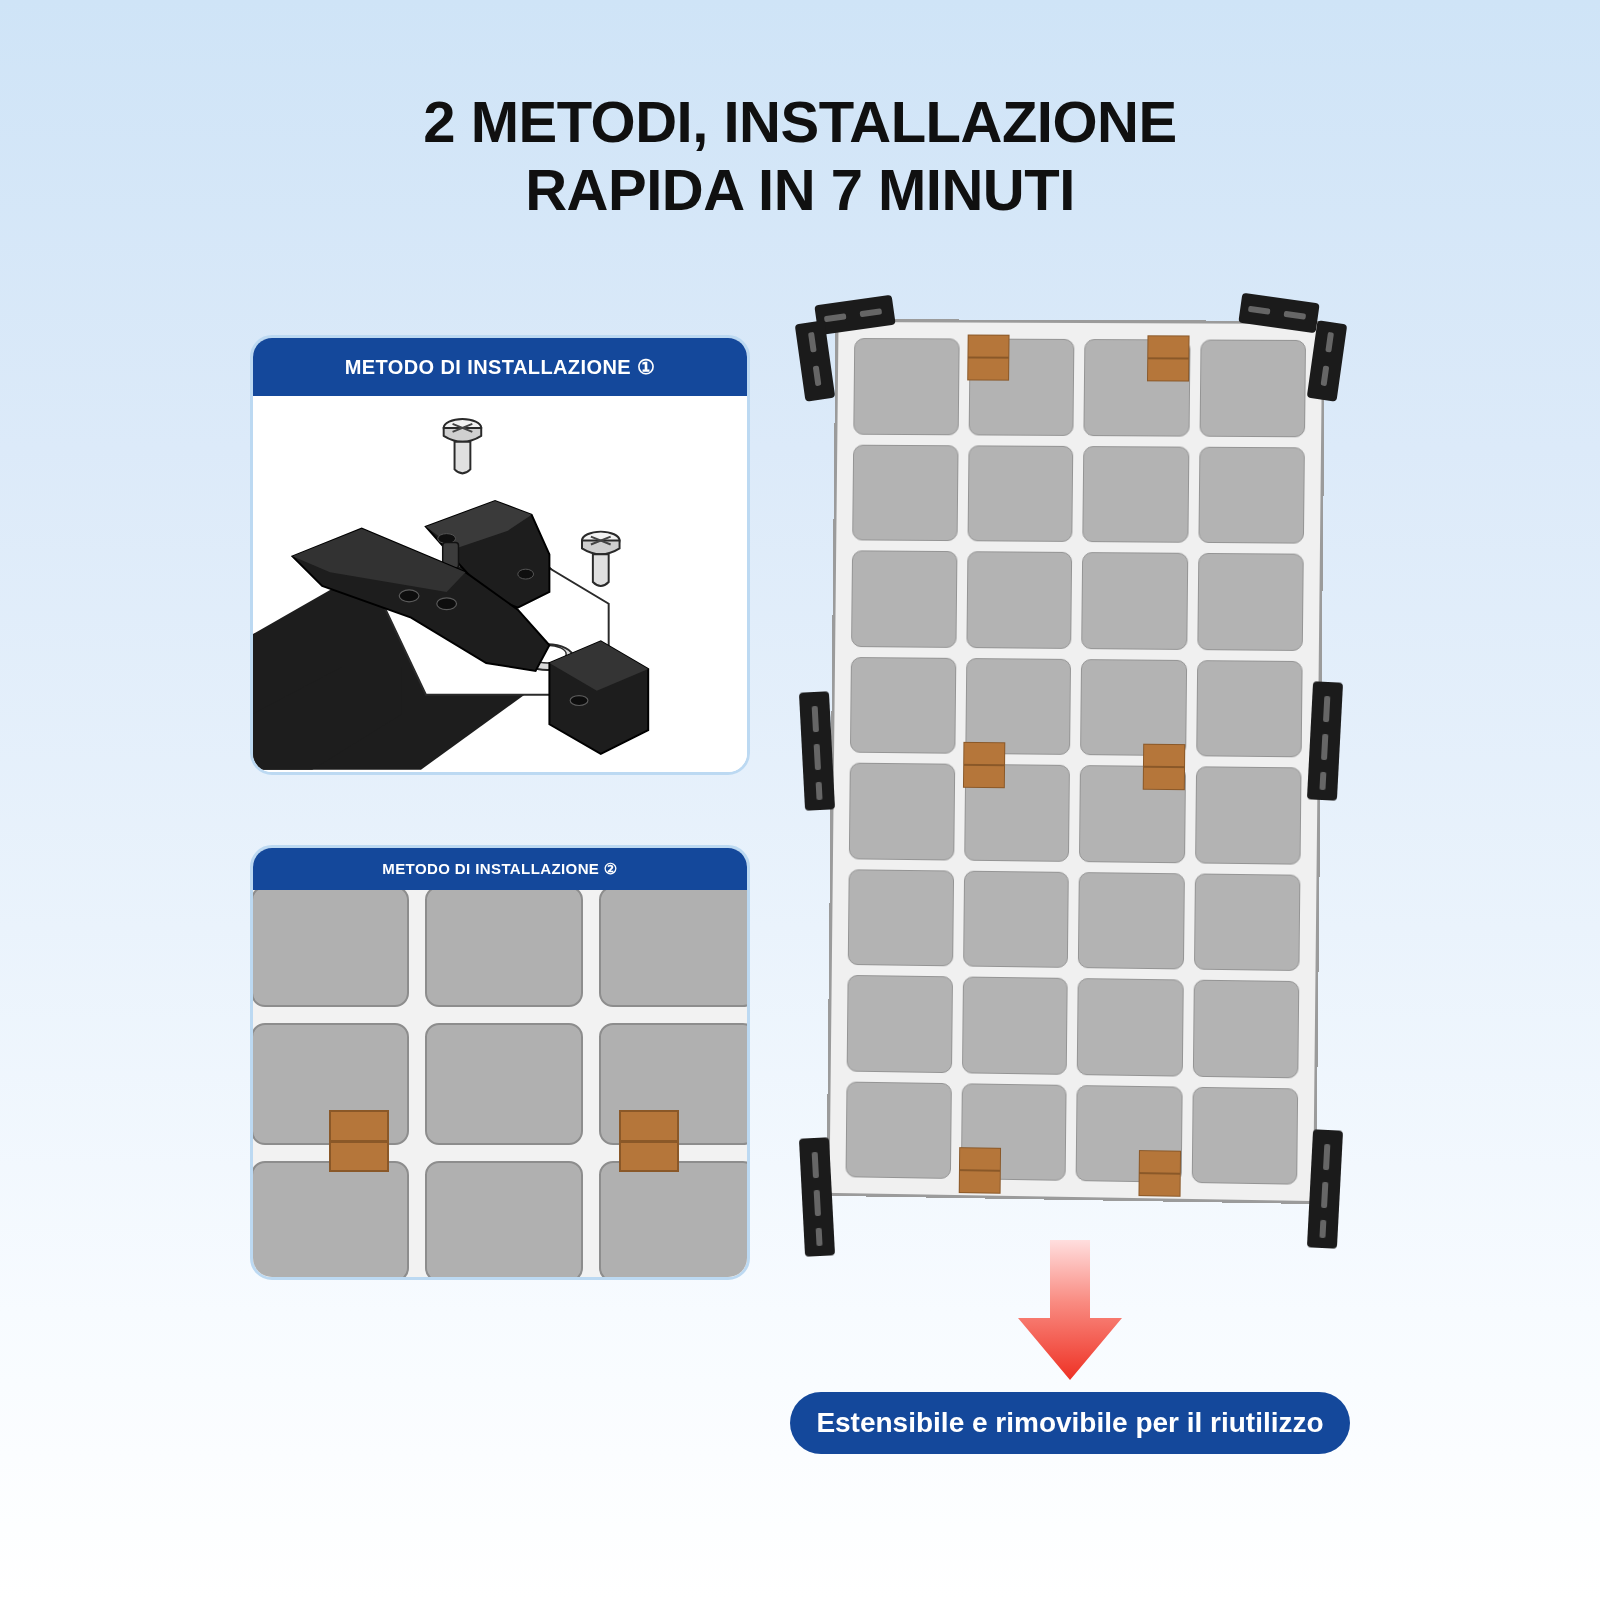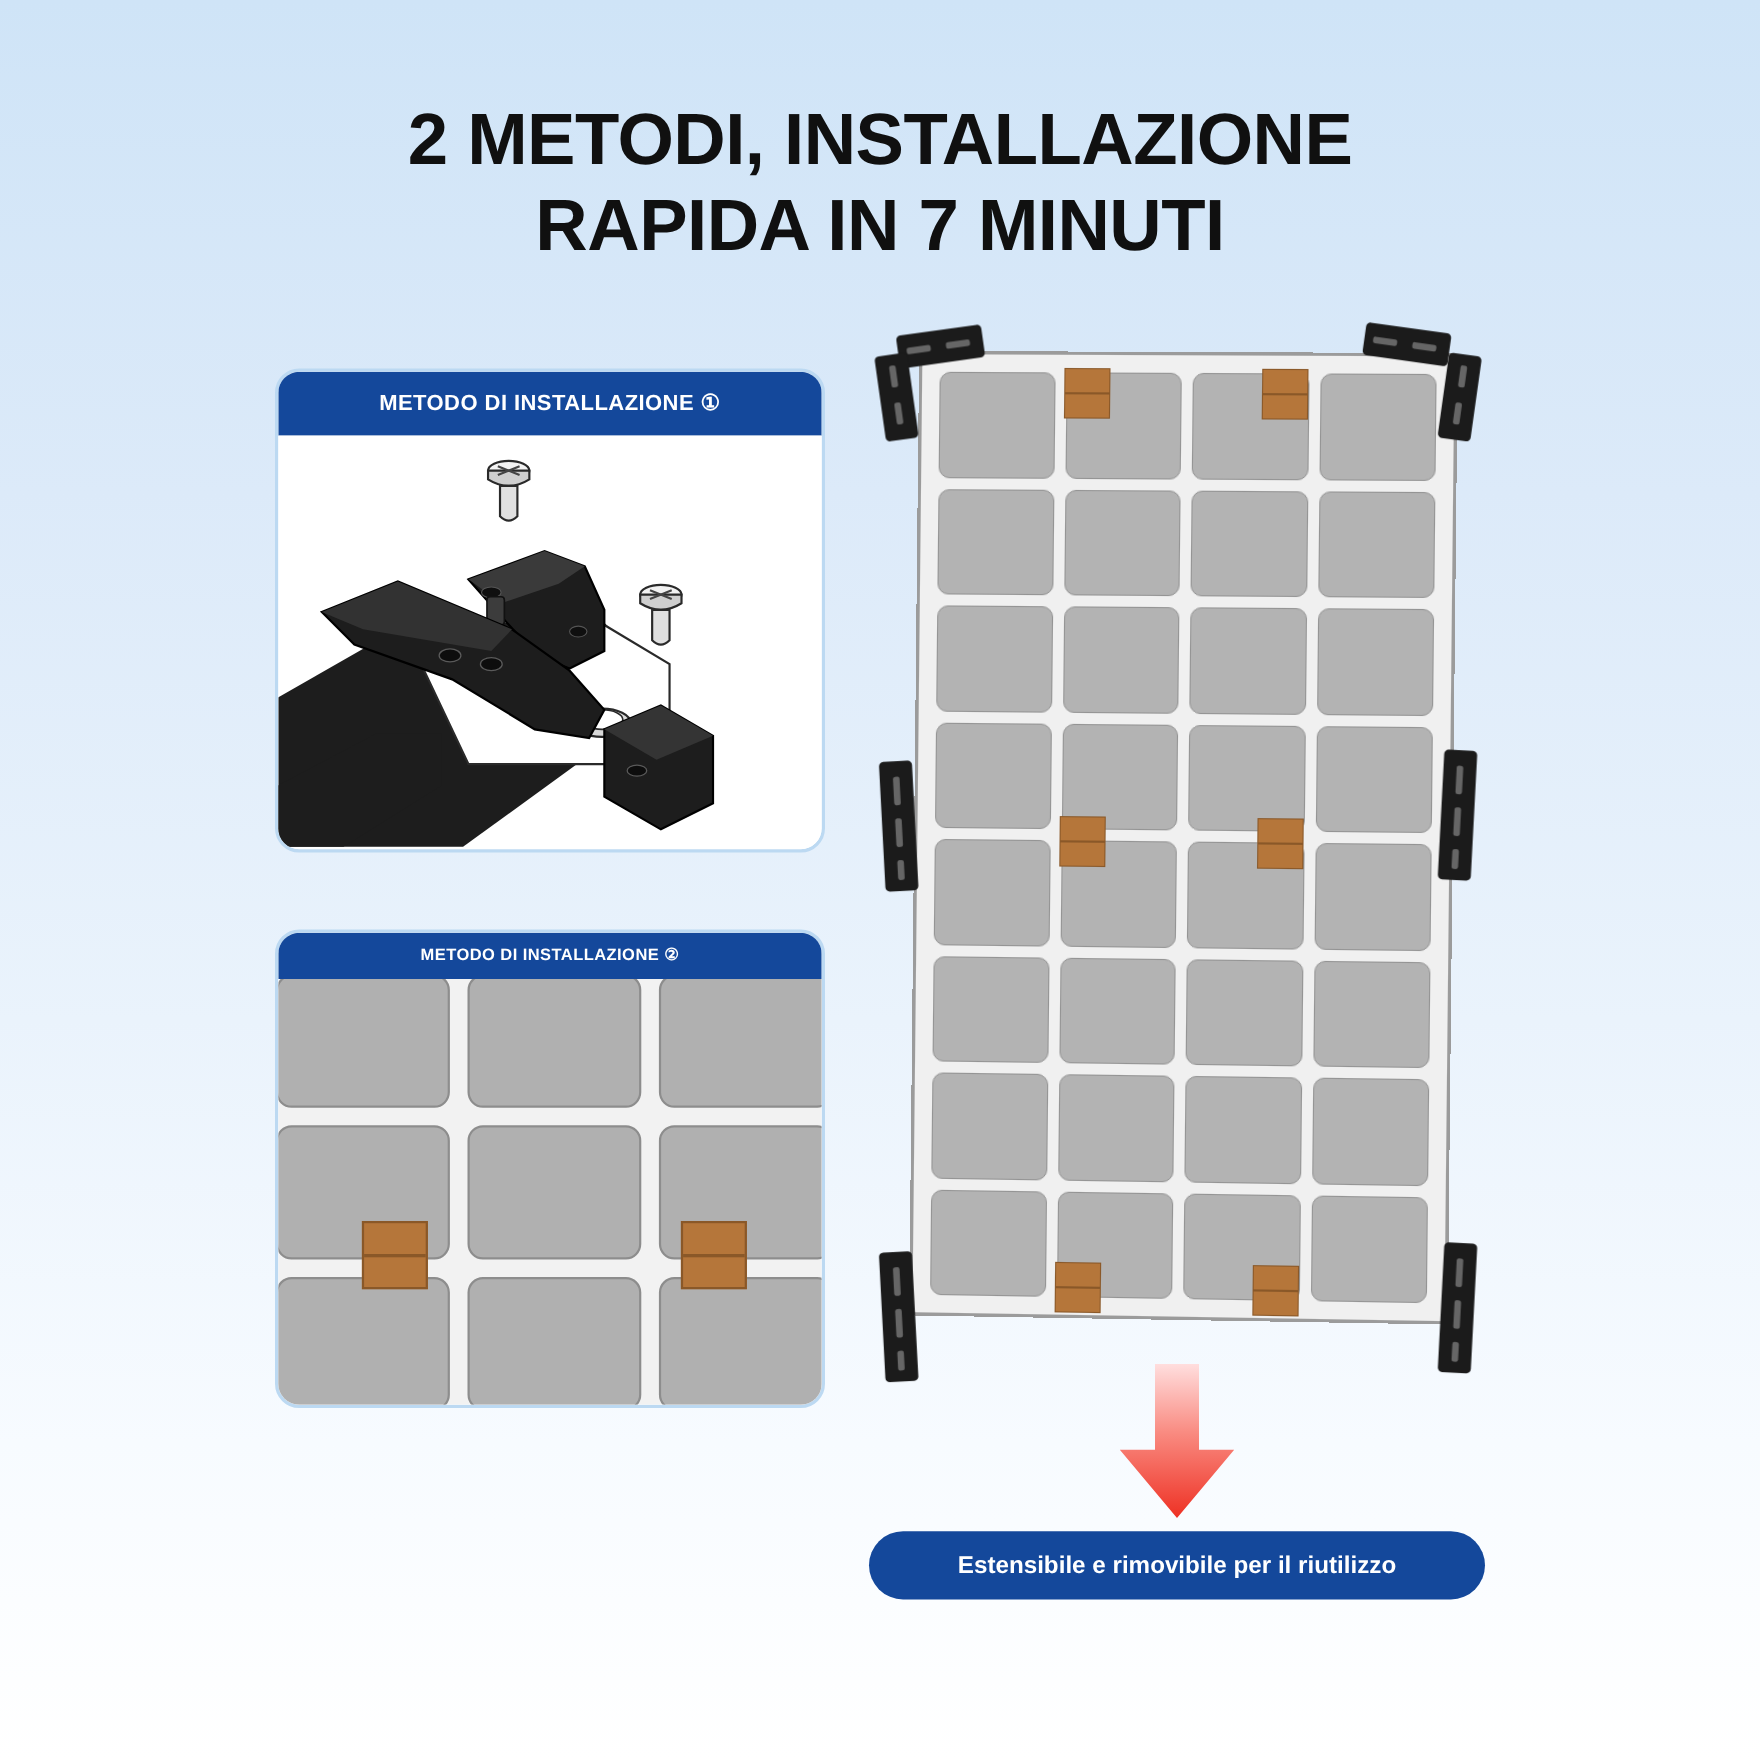--- a/index.html
+++ b/index.html
@@ -18,21 +18,21 @@
   
   .title-block {
     position: absolute;
     top: 88px;
     left: 0;
     width: 1600px;
     text-align: center;
     line-height: 1.18;
   }
   .title-line {
-    font-size: 66px;
+    font-size: 58px;
     font-weight: bold;
     color: #101010;
     letter-spacing: -0.5px;
   }
 
   
   .panel {
     position: absolute;
     background: #ffffff;
     border: 3px solid #bcd9f2;
@@ -204,21 +204,21 @@
   
   #bottom-pill {
     position: absolute;
     left: 790px;
     top: 1392px;
     width: 560px;
     height: 62px;
     background: #14489b;
     border-radius: 31px;
     color: #ffffff;
-    font-size: 22px;
+    font-size: 28px;
     font-weight: bold;
     display: flex;
     align-items: center;
     justify-content: center;
     text-align: center;
     line-height: 1.15;
     padding: 0 26px;
     box-sizing: border-box;
   }
 </style>

